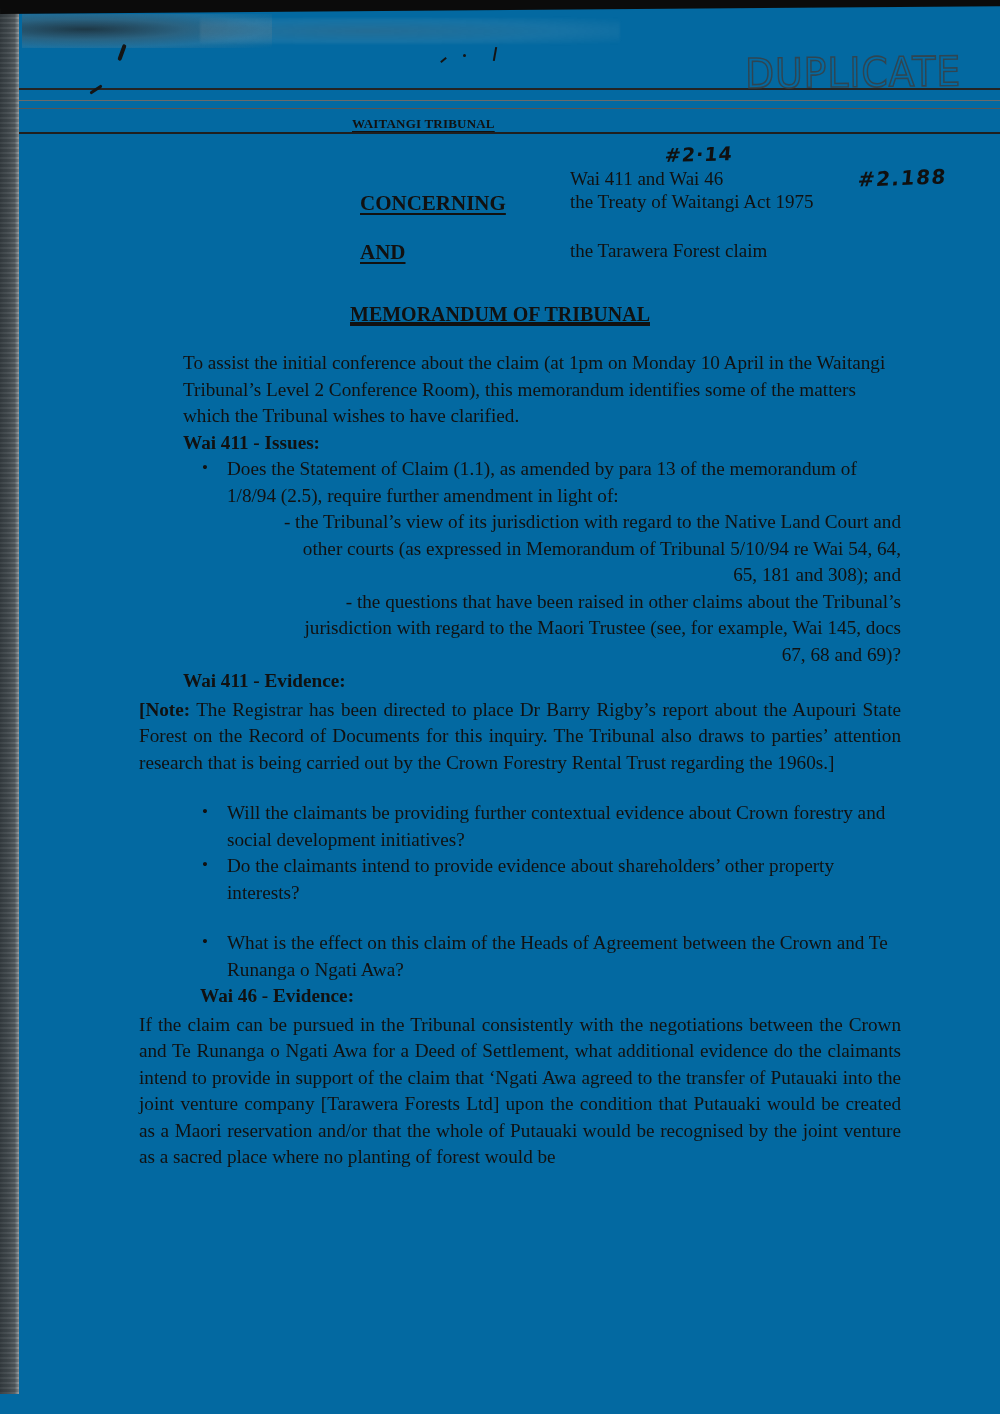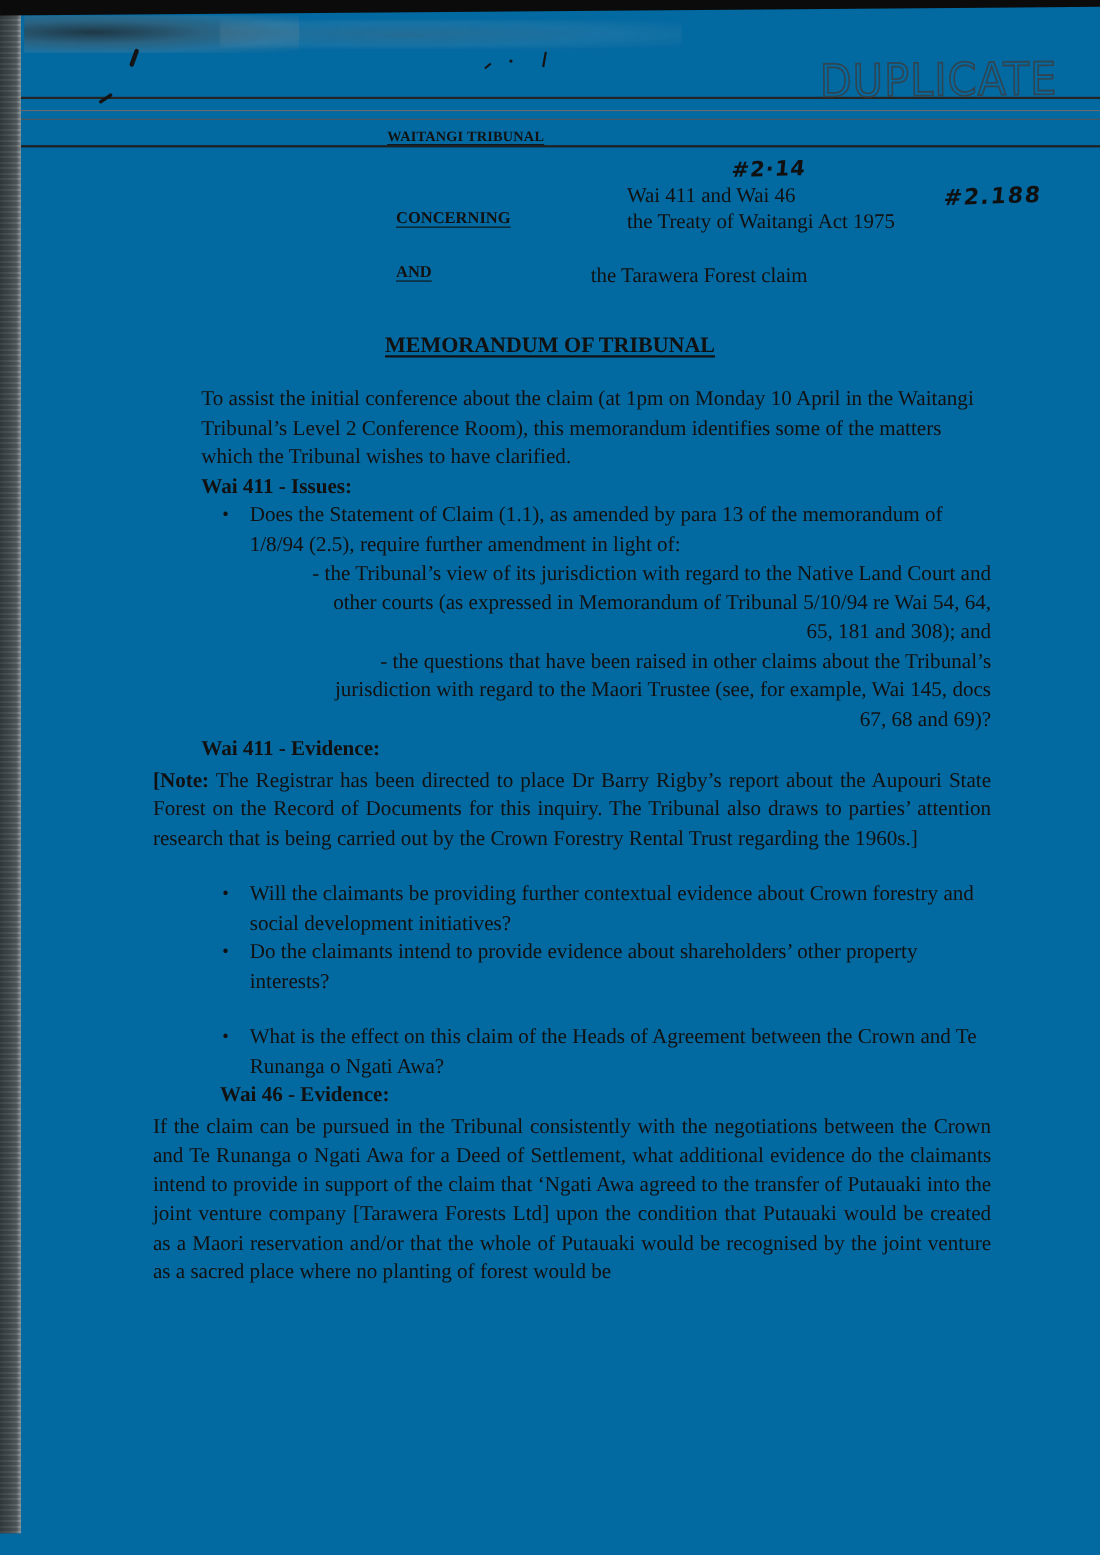--- a/index.html
+++ b/index.html
@@ -123,35 +123,36 @@
   }
   .hand.h2 {
     left:858px; top:166px;
     font-size:20px;
     transform: rotate(-2deg) skewX(-8deg);
     letter-spacing:1.5px;
     font-weight:600;
   }
   .kw {
     position:absolute;
-    font-weight:700; font-size:15px;
+    font-weight:700; font-size:21px;
     text-decoration:underline; text-underline-offset:3px;
   }
   .kw.k-concerning { left:360px; top:191px; }
   .kw.k-and        { left:360px; top:240px; }
   .val { position:absolute; font-size:19px; }
   .val.v-concerning { left:570px; top:191px; }
-  .val.v-and        { left:537px; top:240px; }
+  .val.v-and        { left:570px; top:240px; }
 
   
   .memo-title {
     position:absolute; left:0; top:303px; width:1000px;
     text-align:center;
     font-weight:700; font-size:20px;
     z-index:3;
+    text-decoration:underline;
   }
   .memo-title span {
     text-decoration:underline; text-underline-offset:3px;
   }
 
   
   .body {
     position:absolute;
     left:183px; top:350px;
     width:718px;

